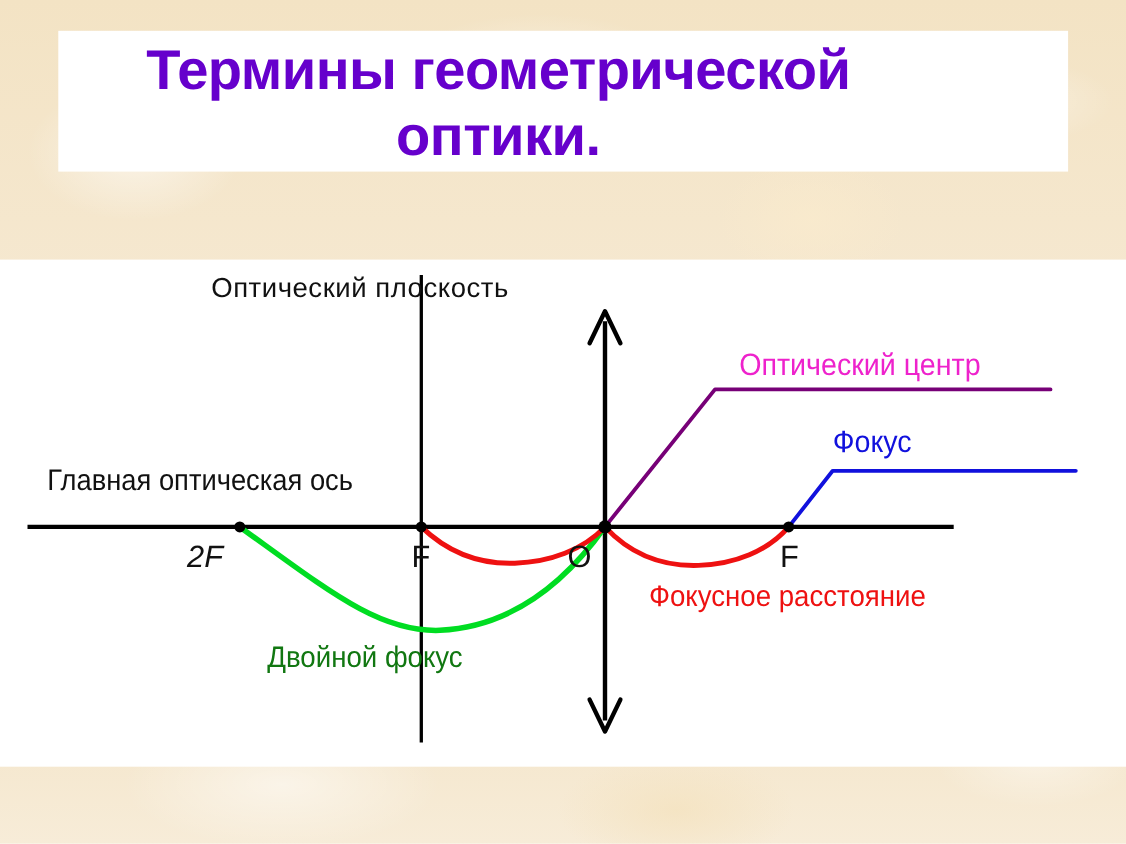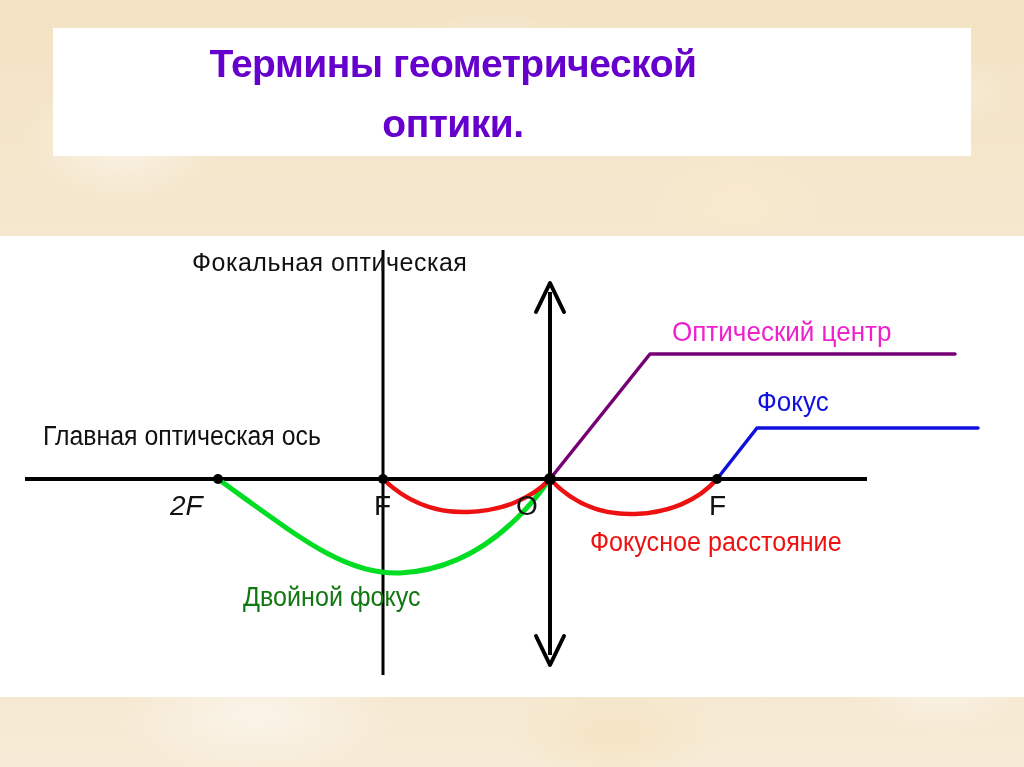--- a/index.html
+++ b/index.html
@@ -40,21 +40,21 @@
   }
   .title-text {
     position: absolute;
     left: 0;
     top: 6px;
     width: 800px;
     text-align: center;
     color: #6600cc;
     font-family: "Liberation Sans", sans-serif;
     font-weight: bold;
-    font-size: 39px;
+    font-size: 51px;
     line-height: 60px;
     letter-spacing: -0.5px;
     white-space: pre-line;
   }
 
   
   .diagram-panel {
     position: absolute;
     left: 0;
     top: 236px;
@@ -192,21 +192,21 @@
       <polyline points="717,479 757,428 978,428" fill="none" stroke="#1111dd" stroke-width="3.5" stroke-linecap="round" stroke-linejoin="round"></polyline>
 
       <circle cx="218" cy="479" r="5" fill="#000000"></circle>
       <circle cx="383" cy="479" r="5" fill="#000000"></circle>
       <circle cx="550" cy="479" r="6" fill="#000000"></circle>
       <circle cx="717" cy="479" r="5" fill="#000000"></circle>
     </svg>
 
   </div>
 
-  <div class="lbl lbl-focal-plane">Фокальная оптическая</div>
+  <div class="lbl lbl-focal-plane">Оптический плоскость</div>
 
   <div class="lbl lbl-main-axis">Главная оптическая ось</div>
 
   <div class="lbl lbl-optical-center">Оптический центр</div>
 
   <div class="lbl lbl-focus">Фокус</div>
 
   <div class="lbl lbl-focal-length">Фокусное расстояние</div>
 
   <div class="lbl lbl-double-focus">Двойной фокус</div>

